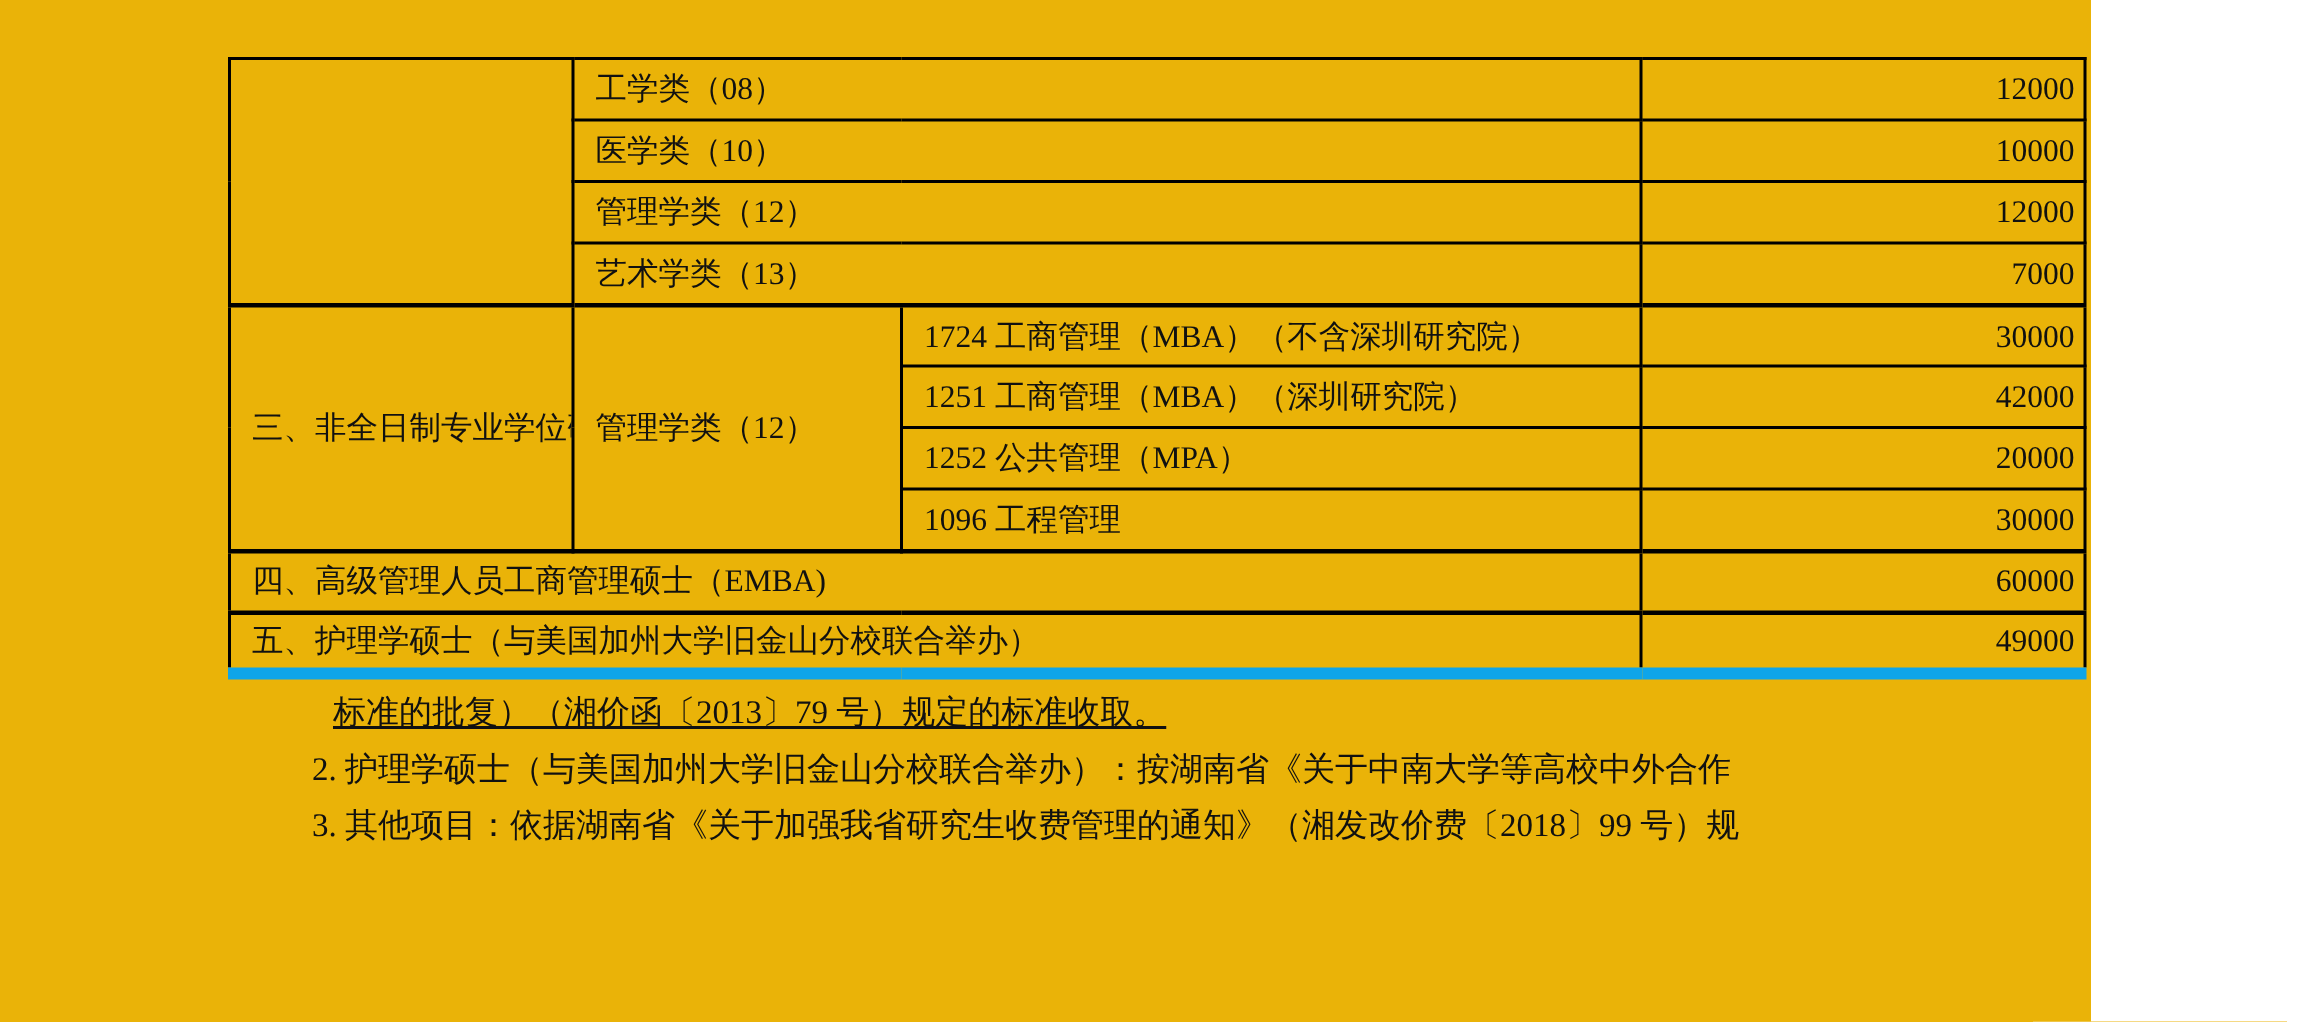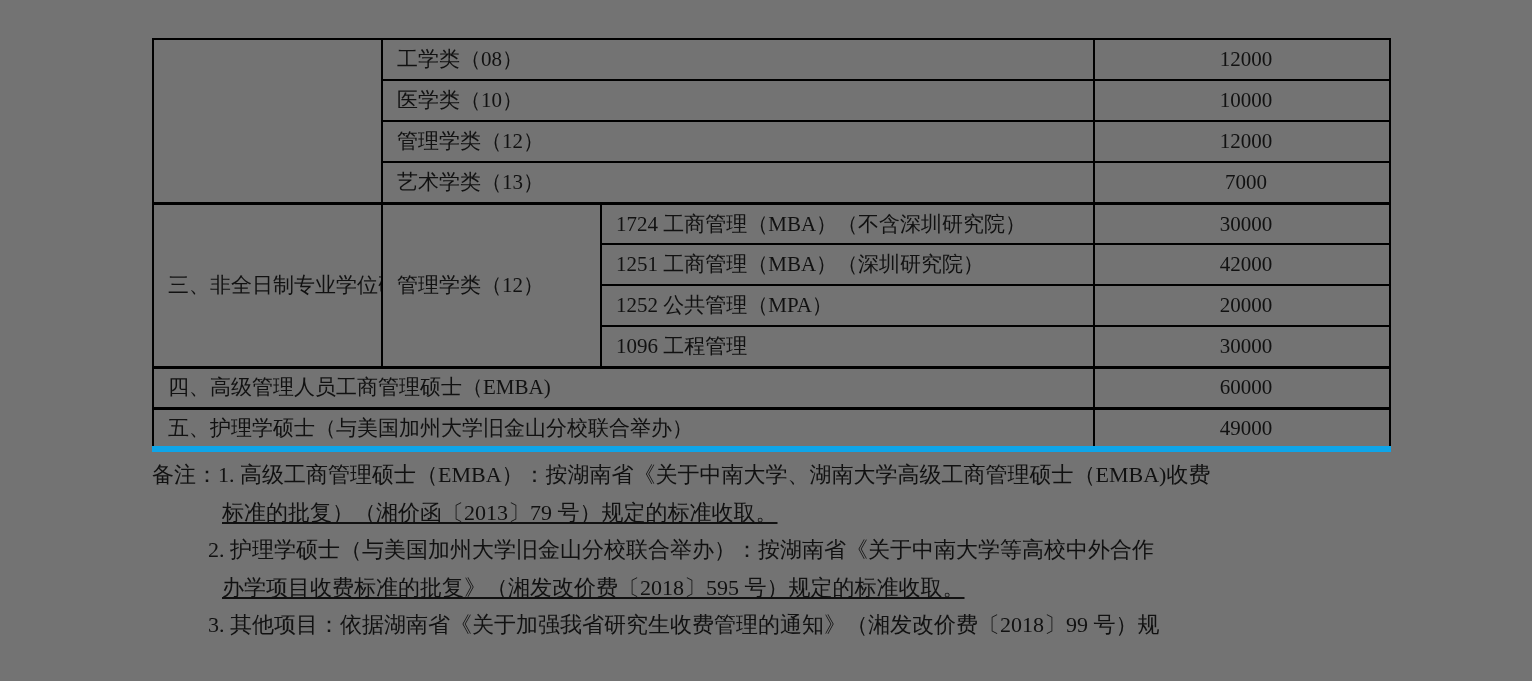--- a/index.html
+++ b/index.html
@@ -2,21 +2,21 @@
 <html><head>
 <meta charset="utf-8">
 <style>
   html,body{margin:0;padding:0;}
   body{
     width:1532px;height:681px;position:relative;overflow:hidden;
     background:#ffffff;
     font-family:"Liberation Serif","DejaVu Serif",serif;
     color:#111111;
   }
-  .page{position:absolute;left:0;top:0;width:1532px;height:681px;background:#737373;}
+  .page{position:absolute;left:0;top:0;width:1394px;height:681px;background:#eab308;}
 
   
   table.fee{
     position:absolute;left:152px;top:38px;
     border-collapse:collapse;table-layout:fixed;
     width:1237px;
     font-size:21px;line-height:1.25;
   }
   table.fee td{
     border:2px solid #000;
@@ -24,22 +24,22 @@
     padding:0 6px 0 14px;
     vertical-align:middle;
     overflow:hidden;white-space:nowrap;
   }
   table.fee tr{height:41px;}
   col.c1{width:229px;} col.c2{width:219px;} col.c3{width:493px;} col.c4{width:296px;}
 
   td.no-top{border-top:none;}
   td.top-edge{border-top:3px solid #000;}
   tr.section td{border-top:3px solid #000;}
-  tr.last td{border-bottom:6px solid #0ea5e9;margin-left:43px;}
-  td.price{text-align:center;padding:0;}
+  tr.last td{border-bottom:8px solid #0ea5e9;margin-left:43px;}
+  td.price{text-align:right;padding:0;}
   td.cat-cell{
     white-space:normal;line-height:37px;
     padding:0 22px 0 12px;
   }
 
   
   .notes{
     position:absolute;left:152px;top:456px;width:1310px;
     font-size:22px;line-height:37.5px;
     white-space:nowrap;
@@ -105,20 +105,18 @@
     </tr>
 
     <tr class="section last">
       <td colspan="3">五、护理学硕士（与美国加州大学旧金山分校联合举办）</td>
       <td class="price">49000</td>
     </tr>
   </tbody>
     </table>
 
   <div class="notes">
-    <div class="note-line">备注：1. 高级工商管理硕士（EMBA）：按湖南省《关于中南大学、湖南大学高级工商管理硕士（EMBA)收费</div>
     <div class="note-line ind-cont">标准的批复）（湘价函〔2013〕79 号）规定的标准收取。</div>
     <div class="note-line ind-num">2. 护理学硕士（与美国加州大学旧金山分校联合举办）：按湖南省《关于中南大学等高校中外合作</div>
-    <div class="note-line ind-cont">办学项目收费标准的批复》（湘发改价费〔2018〕595 号）规定的标准收取。</div>
     <div class="note-line ind-num">3. 其他项目：依据湖南省《关于加强我省研究生收费管理的通知》（湘发改价费〔2018〕99 号）规</div>
   </div>
 
 </div>
 
 </body></html>

